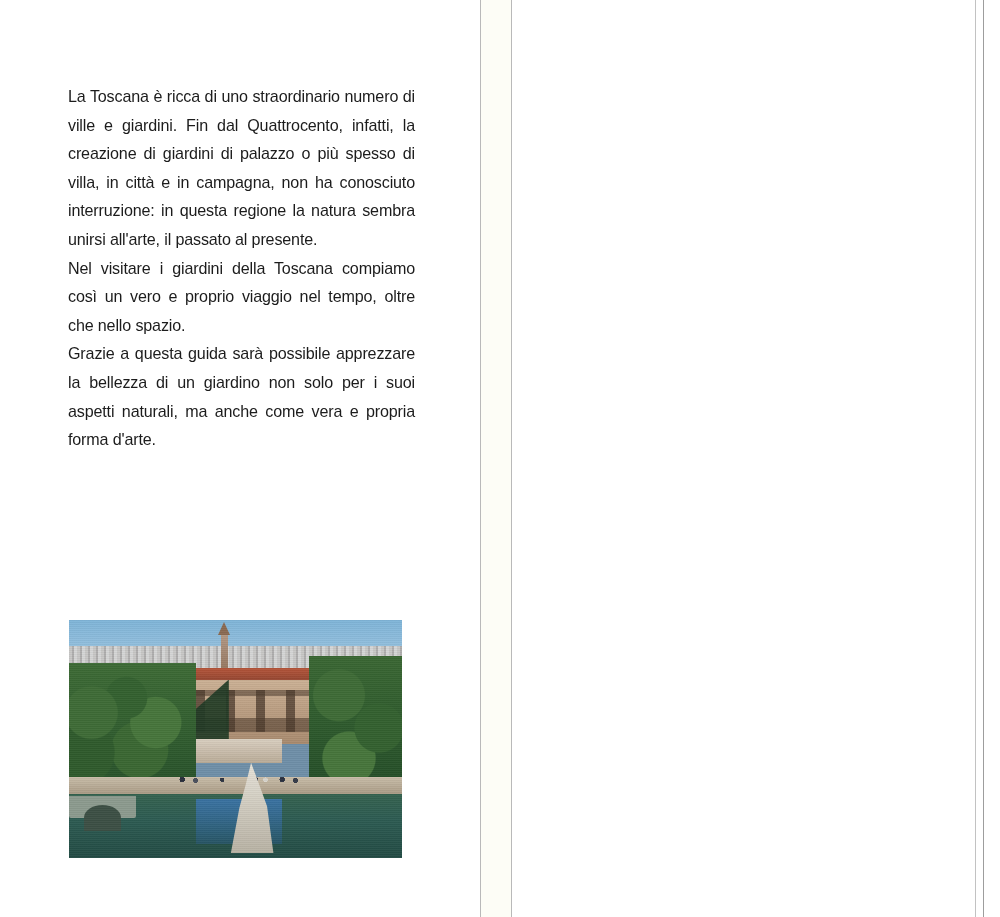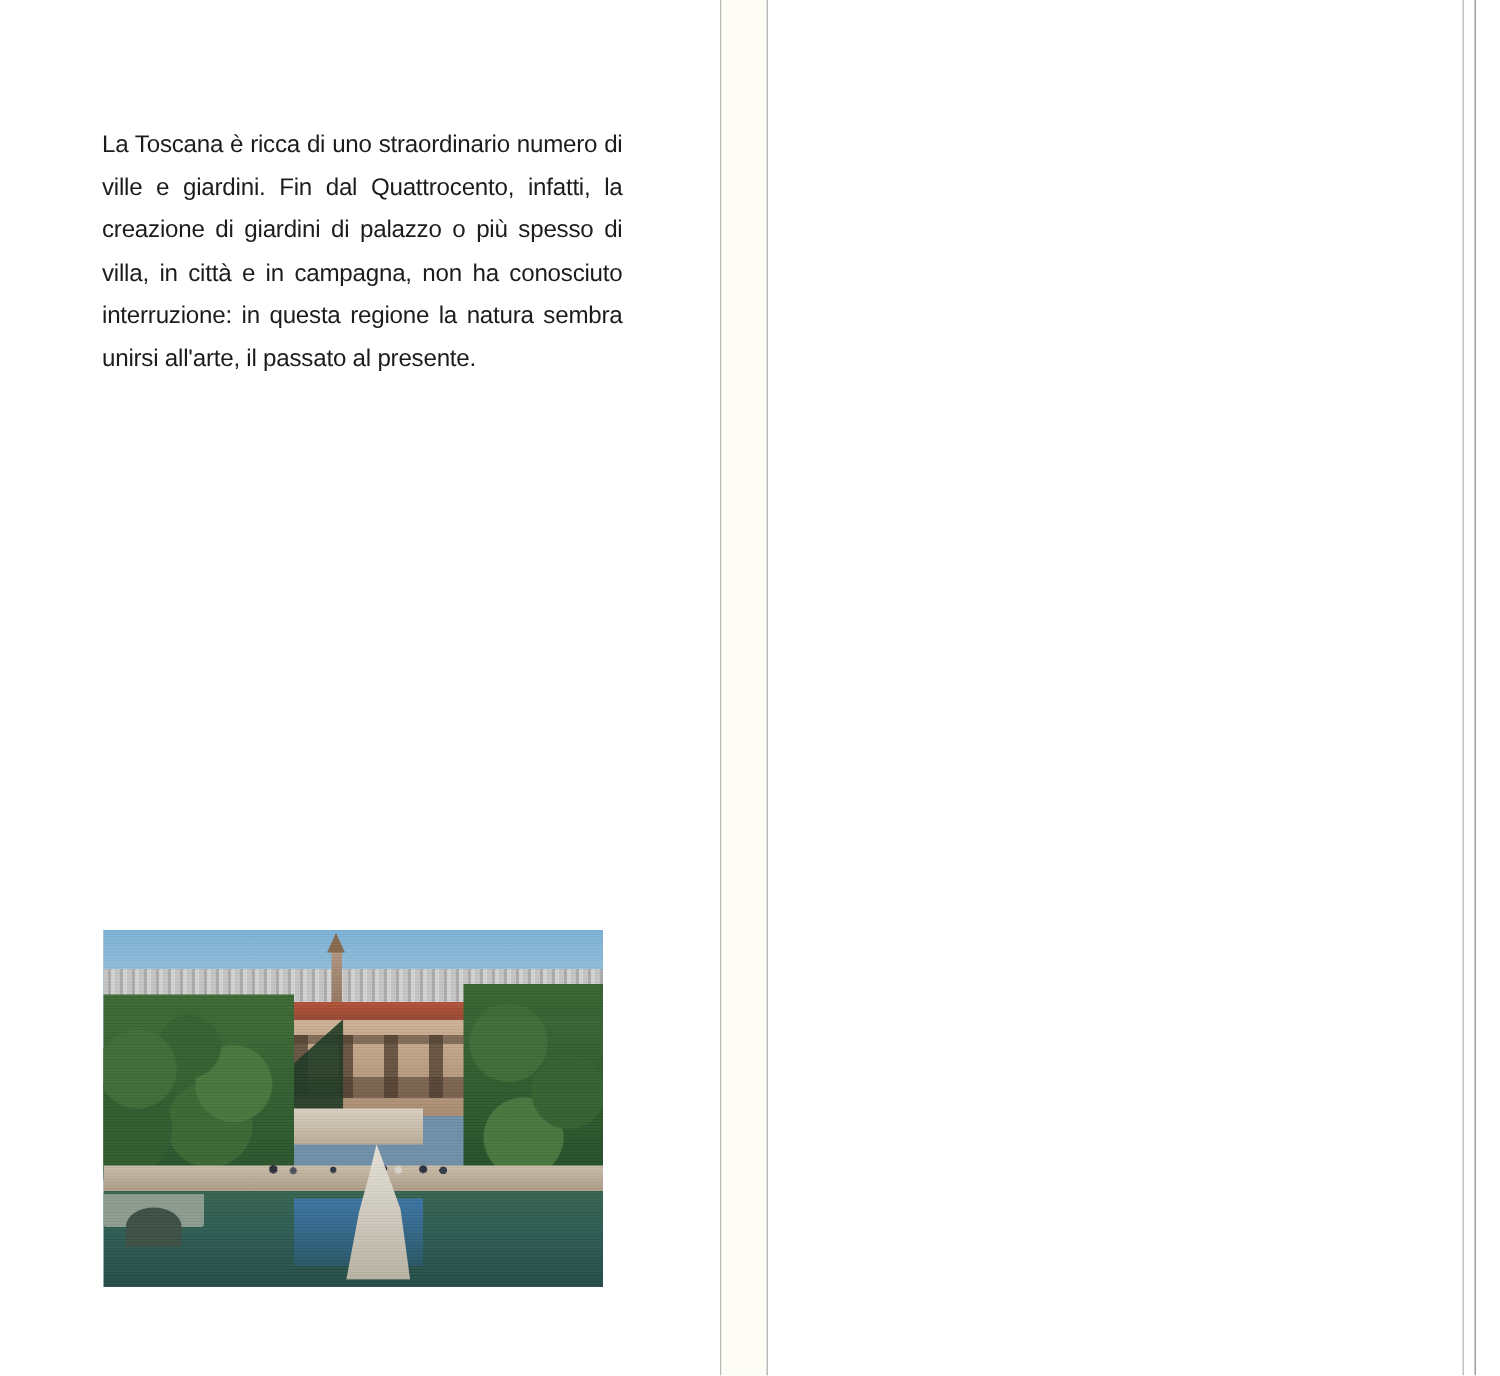--- a/index.html
+++ b/index.html
@@ -213,20 +213,22 @@
 </style>
 </head>
 <body>
 
 <div id="page">
 
   <div class="flap flap-left">
 
     <div class="copy copy-left">
       <p>La Toscana è ricca di uno straordinario numero di ville e giardini. Fin dal Quattrocento, infatti, la creazione di giardini di palazzo o più spesso di villa, in città e in campagna, non ha conosciuto interruzione: in questa regione la natura sembra unirsi all'arte, il passato al presente.</p>
+      <p>Nel visitare i giardini della Toscana compiamo così un vero e proprio viaggio nel tempo, oltre che nello spazio.</p>
+      <p>Grazie a questa guida sarà possibile apprezzare la bellezza di un giardino non solo per i suoi aspetti naturali, ma anche come vera e propria forma d'arte.</p>
     </div>
 
     <div class="photo">
       <div class="sky"></div>
       <div class="cityscape"></div>
       <div class="campanile"></div>
       <div class="palazzo-roof"></div>
       <div class="palazzo">
         <div class="wins"></div>
       </div>

